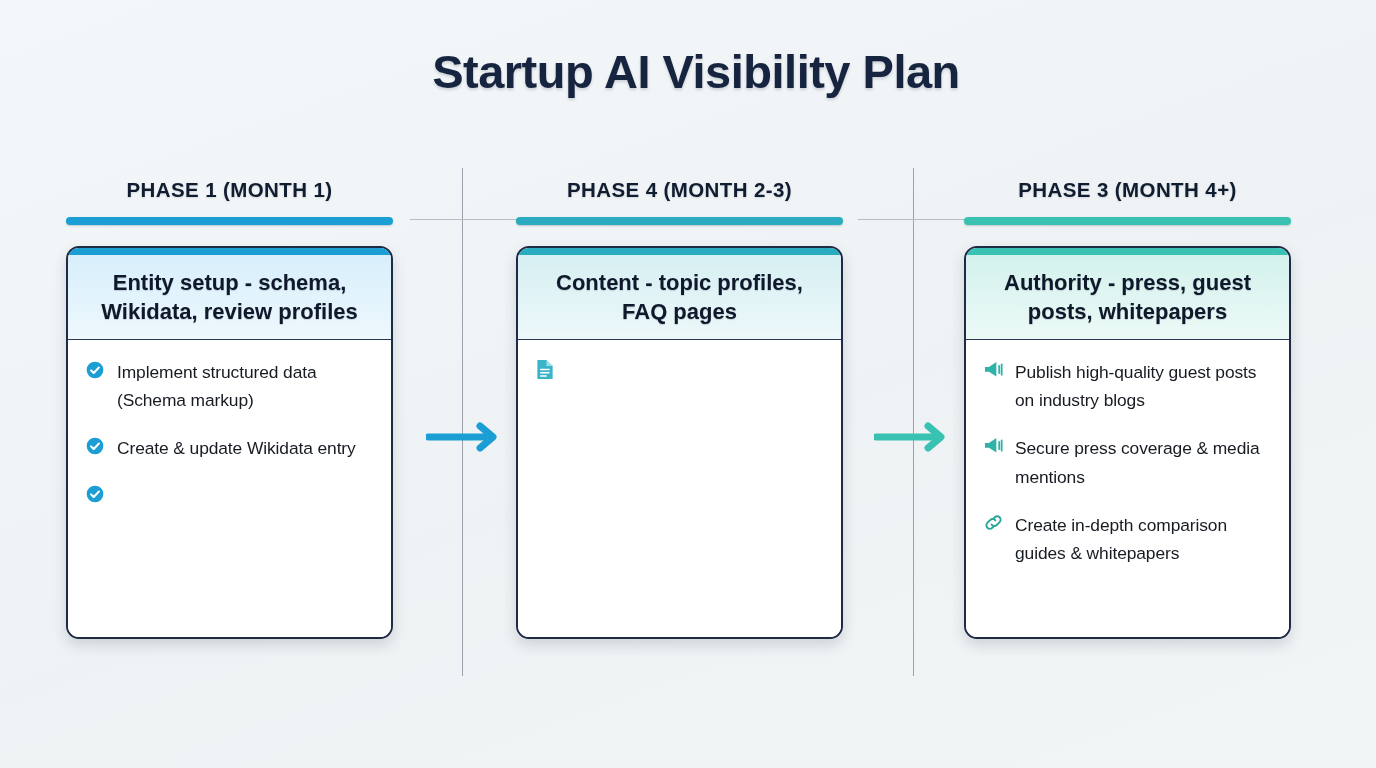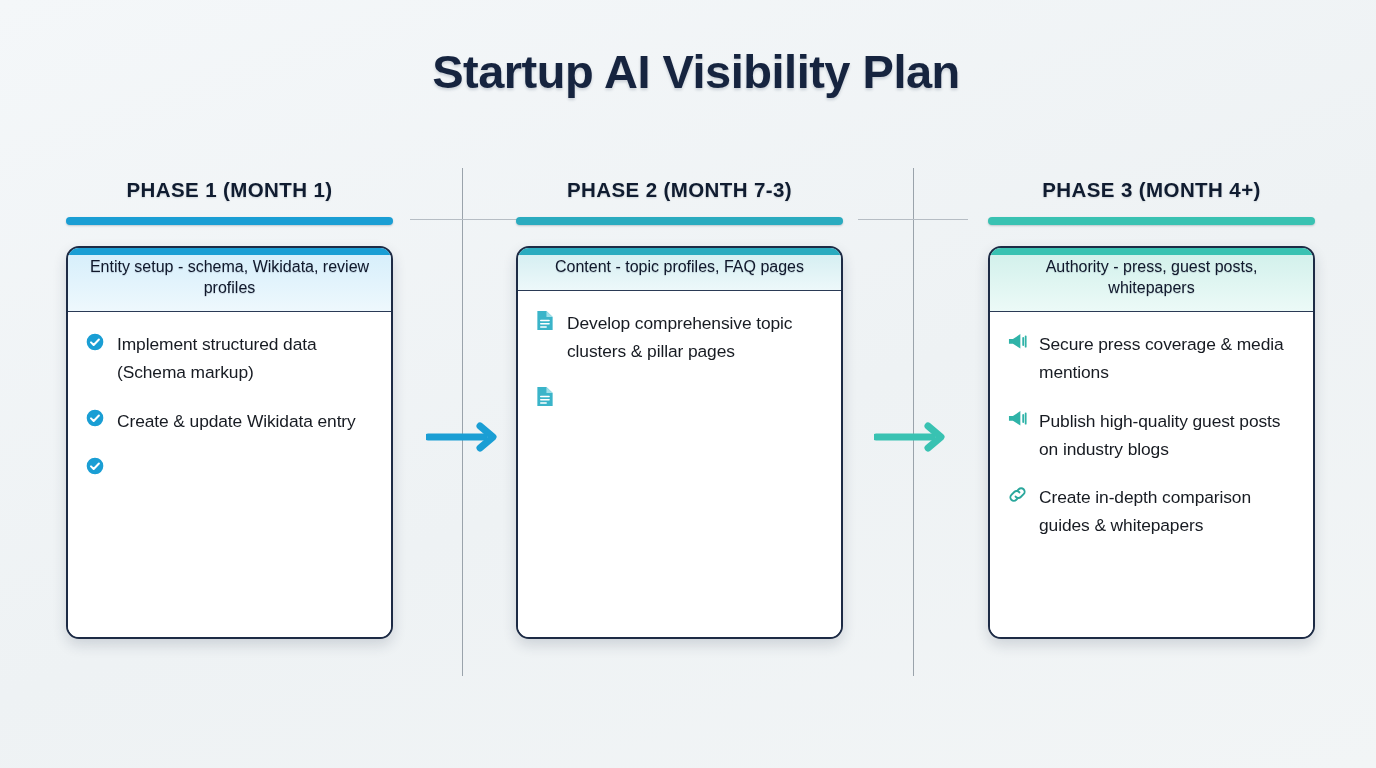--- a/index.html
+++ b/index.html
@@ -55,21 +55,21 @@
   .hline.h2 { left: 858px; width: 110px; }
 
   
   .col {
     position: absolute;
     top: 176px;
     width: 327px;
   }
   .col.c1 { left: 66px; }
   .col.c2 { left: 516px; }
-  .col.c3 { left: 964px; margin-left: 24px; }
+  .col.c3 { left: 964px; }
 
   .phase-label {
     text-align: center;
     font-size: 20.5px;
     font-weight: bold;
     letter-spacing: 0.4px;
     color: #101c30;
     text-shadow: 0 1px 2px rgba(30,45,70,0.15);
     height: 28px;
     line-height: 28px;
@@ -94,24 +94,24 @@
     display: flex;
     flex-direction: column;
   }
   .card-strip {
     height: 7px;
     width: 100%;
     flex: 0 0 auto;
   }
   .card-head {
     flex: 0 0 auto;
-    padding: 1px 16px 13px 16px;
+    padding: 13px 16px 13px 16px;
     text-align: center;
-    font-size: 16px;
-    font-weight: normal;
+    font-size: 22px;
+    font-weight: bold;
     line-height: 1.32;
     color: #10182b;
     border-bottom: 1.5px solid #2a3a55;
     text-shadow: 0 1px 1px rgba(30,45,70,0.18);
   }
   .card-body {
     flex: 1 1 auto;
     padding: 18px 17px 10px 16px;
     background: #ffffff;
   }
@@ -192,36 +192,26 @@
                 <circle cx="12" cy="12" r="10" fill="#1a9ed4"></circle>
                 <path d="M7.2 12.4l3.2 3.2 6.3-6.6" fill="none" stroke="#ffffff" stroke-width="2.4" stroke-linecap="round" stroke-linejoin="round"></path>
               </svg>
           </span>
         </div>
       </div>
     </div>
   </div>
 
   <div class="col c2">
-    <div class="phase-label">PHASE 2 (MONTH 7-3)</div>
+    <div class="phase-label">PHASE 4 (MONTH 2-3)</div>
     <div class="phase-bar" style="background: rgb(42, 171, 191);"></div>
     <div class="card">
       <div class="card-strip" style="background: rgb(42, 171, 191);"></div>
       <div class="card-head" style="background: linear-gradient(rgb(214, 239, 242) 0%, rgb(237, 248, 250) 100%);">Content - topic profiles, FAQ pages</div>
       <div class="card-body">
-        <div class="task">
-          <span class="task-icon">
-            <svg width="18" height="21" viewBox="0 0 18 22">
-                <path d="M1 1h9.5L17 7.3V21H1z" fill="#3ab4c9"></path>
-                <path d="M10.5 1v6.3H17" fill="#9fdfe9"></path>
-                <path d="M4.6 11h8.6M4.6 14.4h8.6M4.6 17.8h5.6" stroke="#ffffff" stroke-width="1.7" stroke-linecap="round"></path>
-              </svg>
-          </span>
-          <span class="task-text">Develop comprehensive topic clusters &amp; pillar pages</span>
-        </div>
         <div class="task">
           <span class="task-icon">
             <svg width="18" height="21" viewBox="0 0 18 22">
                 <path d="M1 1h9.5L17 7.3V21H1z" fill="#3ab4c9"></path>
                 <path d="M10.5 1v6.3H17" fill="#9fdfe9"></path>
                 <path d="M4.6 11h8.6M4.6 14.4h8.6M4.6 17.8h5.6" stroke="#ffffff" stroke-width="1.7" stroke-linecap="round"></path>
               </svg>
           </span>
         </div>
       </div>
@@ -235,30 +225,30 @@
       <div class="card-strip" style="background: rgb(57, 194, 178);"></div>
       <div class="card-head" style="background: linear-gradient(rgb(211, 241, 236) 0%, rgb(236, 250, 247) 100%);">Authority - press, guest posts, whitepapers</div>
       <div class="card-body">
         <div class="task">
           <span class="task-icon">
             <svg width="21" height="19" viewBox="0 0 22 20">
                 <path d="M2 7.4h4.2L14 2.2v15.2L6.2 12.4H2z" fill="#2fb3a8"></path>
                 <path d="M17 6.3v7.4M19.6 4.6v10.8" stroke="#2fb3a8" stroke-width="1.9" stroke-linecap="round"></path>
               </svg>
           </span>
-          <span class="task-text">Secure press coverage &amp; media mentions</span>
+          <span class="task-text">Publish high-quality guest posts on industry blogs</span>
         </div>
         <div class="task">
           <span class="task-icon">
             <svg width="21" height="19" viewBox="0 0 22 20">
                 <path d="M2 7.4h4.2L14 2.2v15.2L6.2 12.4H2z" fill="#2fb3a8"></path>
                 <path d="M17 6.3v7.4M19.6 4.6v10.8" stroke="#2fb3a8" stroke-width="1.9" stroke-linecap="round"></path>
               </svg>
           </span>
-          <span class="task-text">Publish high-quality guest posts on industry blogs</span>
+          <span class="task-text">Secure press coverage &amp; media mentions</span>
         </div>
         <div class="task">
           <span class="task-icon">
             <svg width="21" height="21" viewBox="0 0 22 22">
                 <path d="M9 13.2a3.6 3.6 0 0 0 5.4.4l3-3a3.6 3.6 0 0 0-5.1-5.1l-1.7 1.7" fill="none" stroke="#2aa79c" stroke-width="2" stroke-linecap="round"></path>
                 <path d="M13 8.8a3.6 3.6 0 0 0-5.4-.4l-3 3a3.6 3.6 0 0 0 5.1 5.1l1.7-1.7" fill="none" stroke="#2aa79c" stroke-width="2" stroke-linecap="round"></path>
               </svg>
           </span>
           <span class="task-text">Create in-depth comparison guides &amp; whitepapers</span>
         </div>

